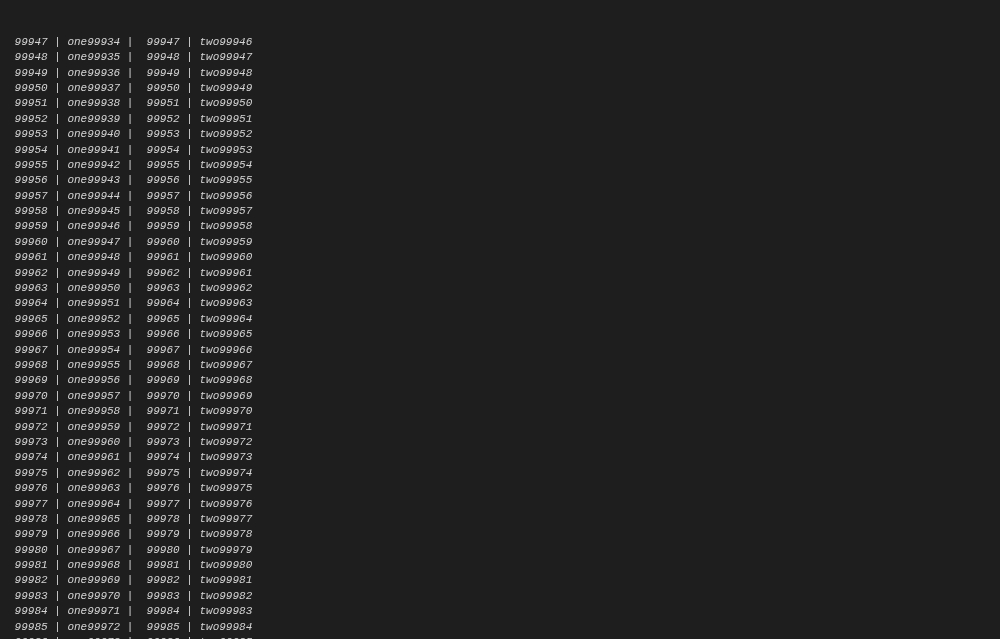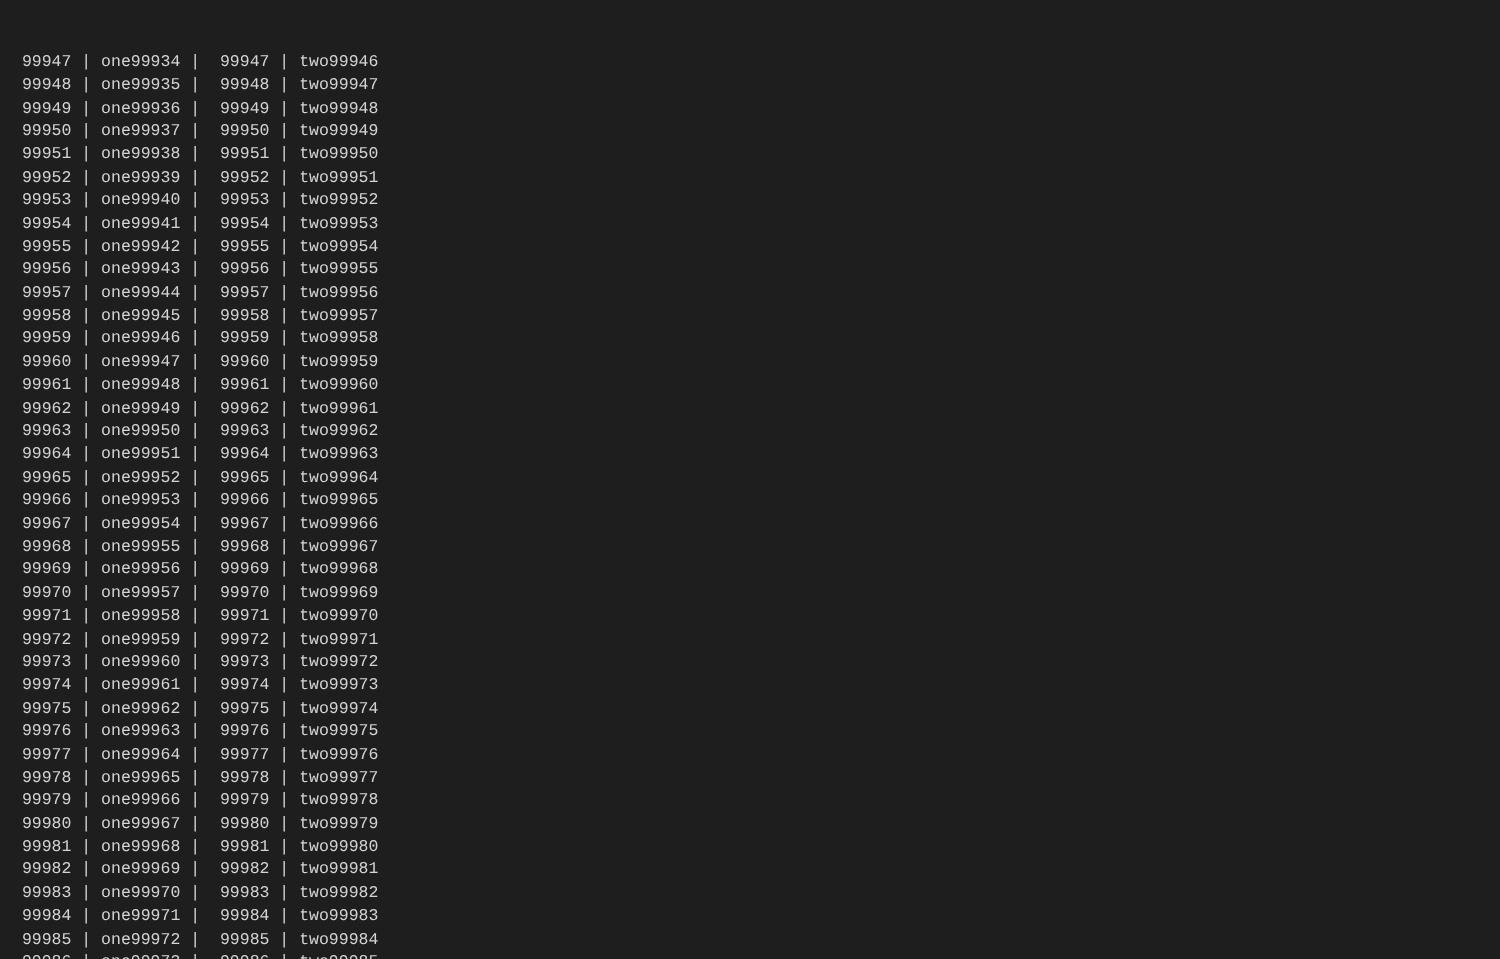--- a/index.html
+++ b/index.html
@@ -16,20 +16,21 @@
       width: 1000px;
       min-height: 639px;
       overflow: auto;
     }
     #terminal {
       padding: 4px 8px;
       white-space: pre;
     }
     .table-row {
       display: block;
+      font-style: italic;
     }
   </style>
 </head>
 <body>
 
 <div id="terminal">
   <div id="rows-container"><div class="table-row"> 99947 | one99934 |  99947 | two99946</div><div class="table-row"> 99948 | one99935 |  99948 | two99947</div><div class="table-row"> 99949 | one99936 |  99949 | two99948</div><div class="table-row"> 99950 | one99937 |  99950 | two99949</div><div class="table-row"> 99951 | one99938 |  99951 | two99950</div><div class="table-row"> 99952 | one99939 |  99952 | two99951</div><div class="table-row"> 99953 | one99940 |  99953 | two99952</div><div class="table-row"> 99954 | one99941 |  99954 | two99953</div><div class="table-row"> 99955 | one99942 |  99955 | two99954</div><div class="table-row"> 99956 | one99943 |  99956 | two99955</div><div class="table-row"> 99957 | one99944 |  99957 | two99956</div><div class="table-row"> 99958 | one99945 |  99958 | two99957</div><div class="table-row"> 99959 | one99946 |  99959 | two99958</div><div class="table-row"> 99960 | one99947 |  99960 | two99959</div><div class="table-row"> 99961 | one99948 |  99961 | two99960</div><div class="table-row"> 99962 | one99949 |  99962 | two99961</div><div class="table-row"> 99963 | one99950 |  99963 | two99962</div><div class="table-row"> 99964 | one99951 |  99964 | two99963</div><div class="table-row"> 99965 | one99952 |  99965 | two99964</div><div class="table-row"> 99966 | one99953 |  99966 | two99965</div><div class="table-row"> 99967 | one99954 |  99967 | two99966</div><div class="table-row"> 99968 | one99955 |  99968 | two99967</div><div class="table-row"> 99969 | one99956 |  99969 | two99968</div><div class="table-row"> 99970 | one99957 |  99970 | two99969</div><div class="table-row"> 99971 | one99958 |  99971 | two99970</div><div class="table-row"> 99972 | one99959 |  99972 | two99971</div><div class="table-row"> 99973 | one99960 |  99973 | two99972</div><div class="table-row"> 99974 | one99961 |  99974 | two99973</div><div class="table-row"> 99975 | one99962 |  99975 | two99974</div><div class="table-row"> 99976 | one99963 |  99976 | two99975</div><div class="table-row"> 99977 | one99964 |  99977 | two99976</div><div class="table-row"> 99978 | one99965 |  99978 | two99977</div><div class="table-row"> 99979 | one99966 |  99979 | two99978</div><div class="table-row"> 99980 | one99967 |  99980 | two99979</div><div class="table-row"> 99981 | one99968 |  99981 | two99980</div><div class="table-row"> 99982 | one99969 |  99982 | two99981</div><div class="table-row"> 99983 | one99970 |  99983 | two99982</div><div class="table-row"> 99984 | one99971 |  99984 | two99983</div><div class="table-row"> 99985 | one99972 |  99985 | two99984</div><div class="table-row"> 99986 | one99973 |  99986 | two99985</div></div>
   
   
   

